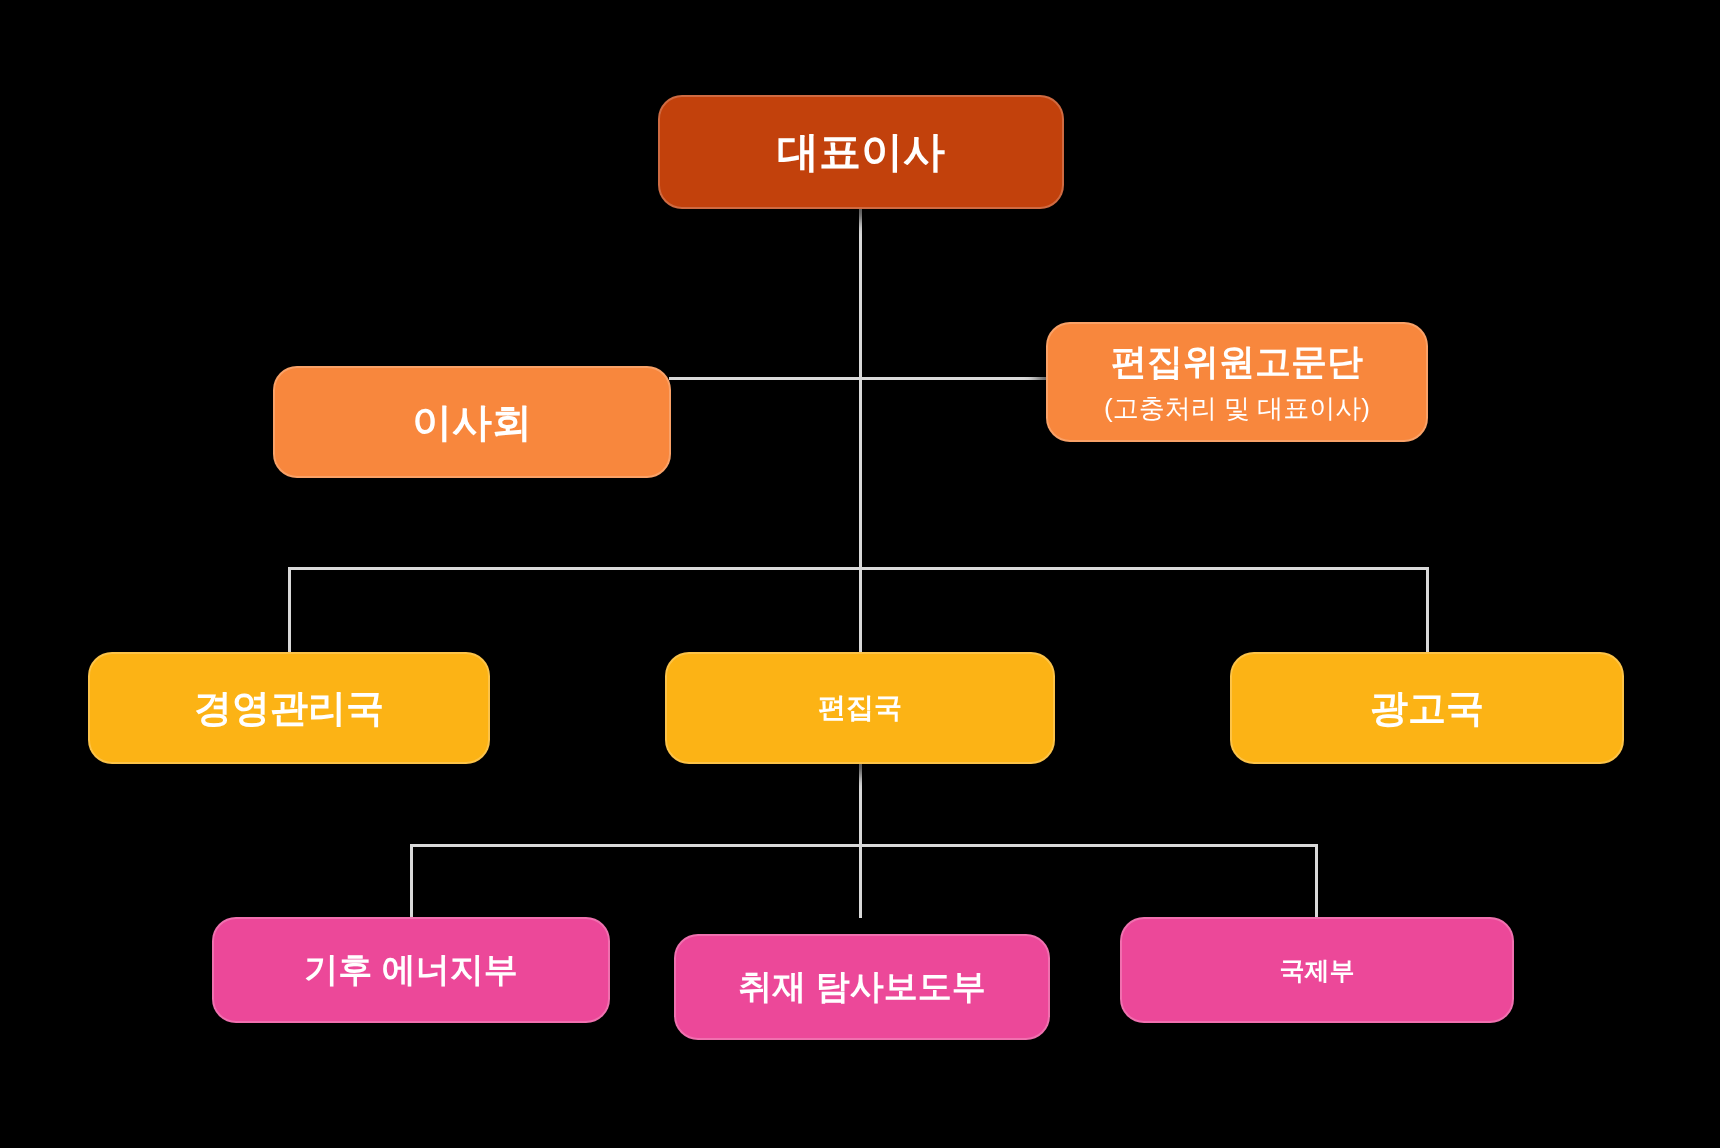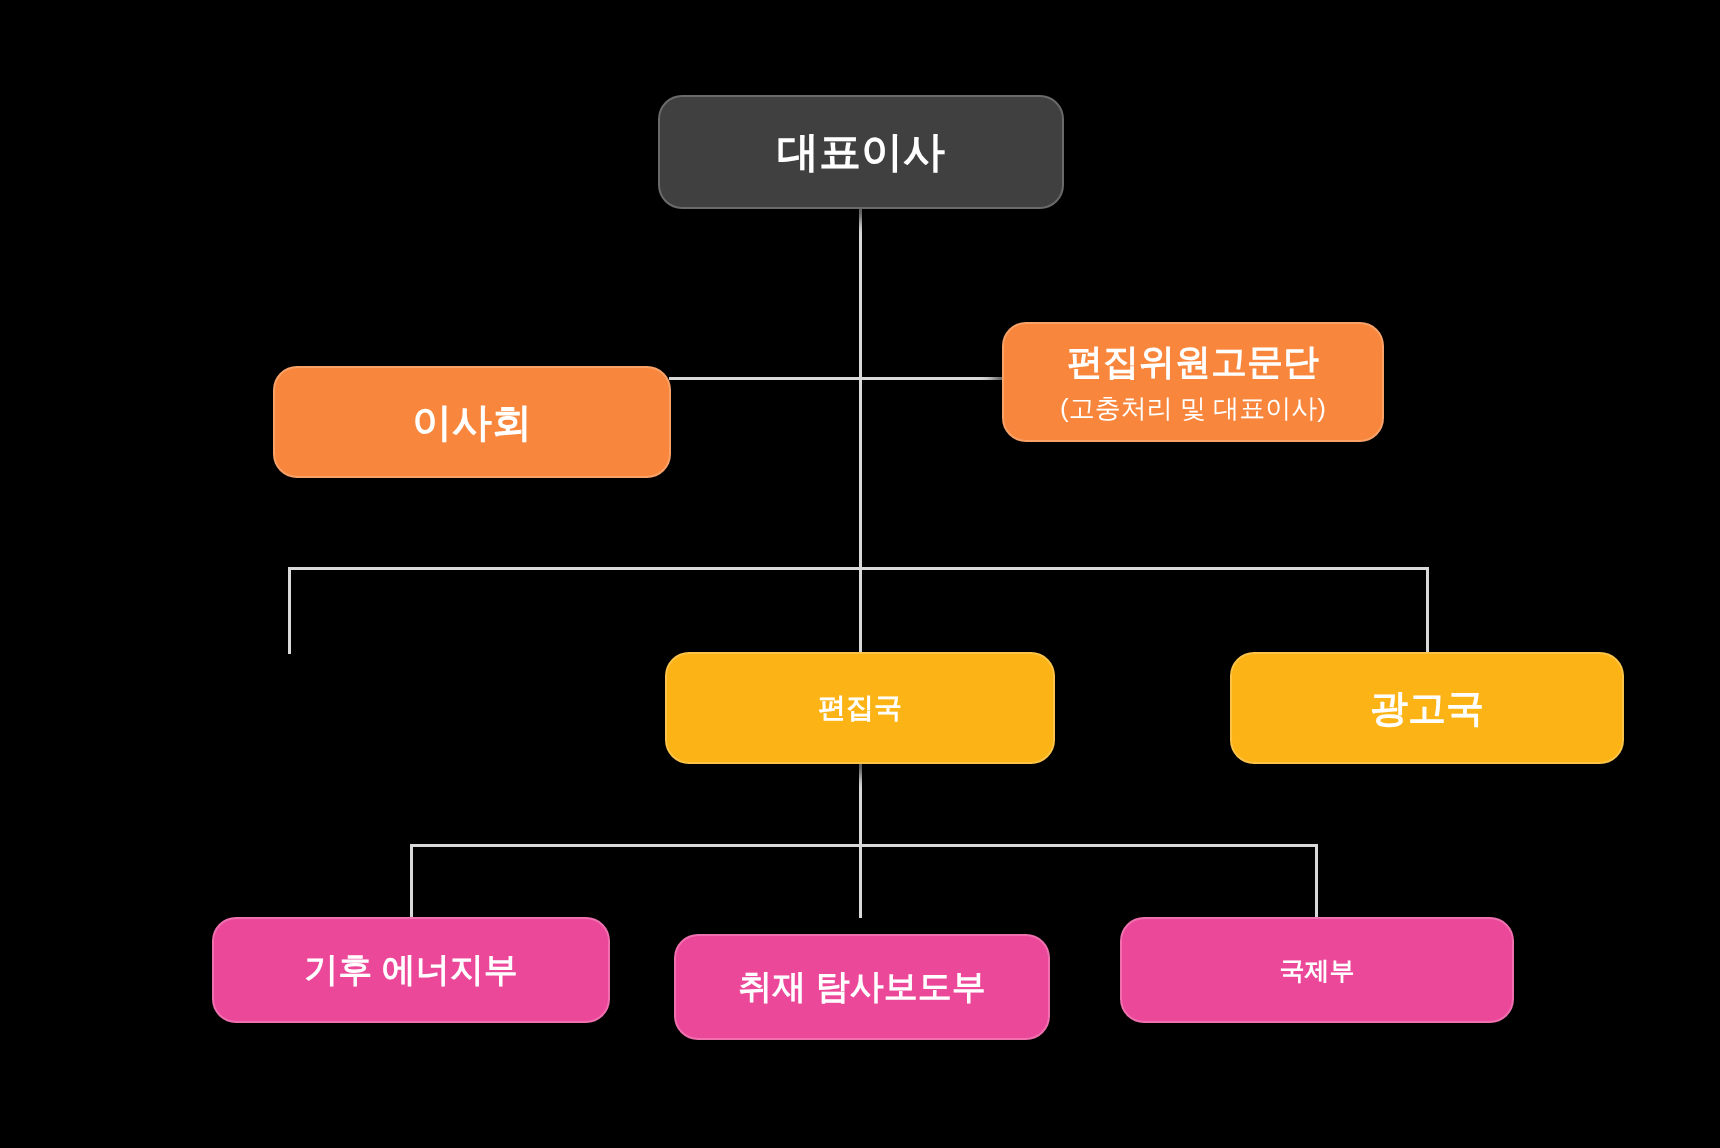--- a/index.html
+++ b/index.html
@@ -45,28 +45,28 @@
     justify-content: center;
     border-radius: 24px;
     color: #ffffff;
     font-weight: bold;
     text-align: center;
     box-shadow: -8px 12px 14px rgba(0,0,0,0.6);
     border: 2px solid rgba(255,255,255,0.22);
     box-sizing: border-box;
     white-space: nowrap;
   }
-  .lvl1 { background: #404040; }
+  .lvl1 { background: #c2410c; }
   .lvl2 { background: #f8873d; }
   .lvl3 { background: #fcb315; }
   .lvl4 { background: #ec4899; }
 
   .n-ceo          { left: 658px;  top: 95px;  width: 406px; height: 114px; font-size: 42px; }
   .n-board        { left: 273px;  top: 322px; width: 398px; height: 112px; font-size: 40px; margin-top: 44px; }
-  .n-advisory     { left: 1002px; top: 322px; width: 382px; height: 120px; font-size: 36px; }
+  .n-advisory     { left: 1046px; top: 322px; width: 382px; height: 120px; font-size: 36px; }
   .n-management   { left: 88px;   top: 652px; width: 402px; height: 112px; font-size: 38px; }
   .n-editorial    { left: 665px;  top: 652px; width: 390px; height: 112px; font-size: 28px; align-items: center; }
   .n-advertising  { left: 1230px; top: 652px; width: 394px; height: 112px; font-size: 38px; }
   .n-climate      { left: 212px;  top: 917px; width: 398px; height: 106px; font-size: 34px; }
   .n-reporting    { left: 674px;  top: 917px; width: 376px; height: 106px; font-size: 34px; margin-top: 17px; }
   .n-international{ left: 1120px; top: 917px; width: 394px; height: 106px; font-size: 25px; }
 
   .sublabel {
     font-size: 26px;
     font-weight: 500;
@@ -95,20 +95,23 @@
   </div>
 
   <div class="node lvl2 n-board">
     <span>이사회</span>
   </div>
   <div class="node lvl2 n-advisory">
     <span>편집위원고문단</span>
     <span class="sublabel">(고충처리 및 대표이사)</span>
   </div>
 
+  <div class="node lvl3 n-management">
+    <span>경영관리국</span>
+  </div>
   <div class="node lvl3 n-editorial">
     <span>편집국</span>
   </div>
   <div class="node lvl3 n-advertising">
     <span>광고국</span>
   </div>
 
   <div class="node lvl4 n-climate">
     <span>기후 에너지부</span>
   </div>

